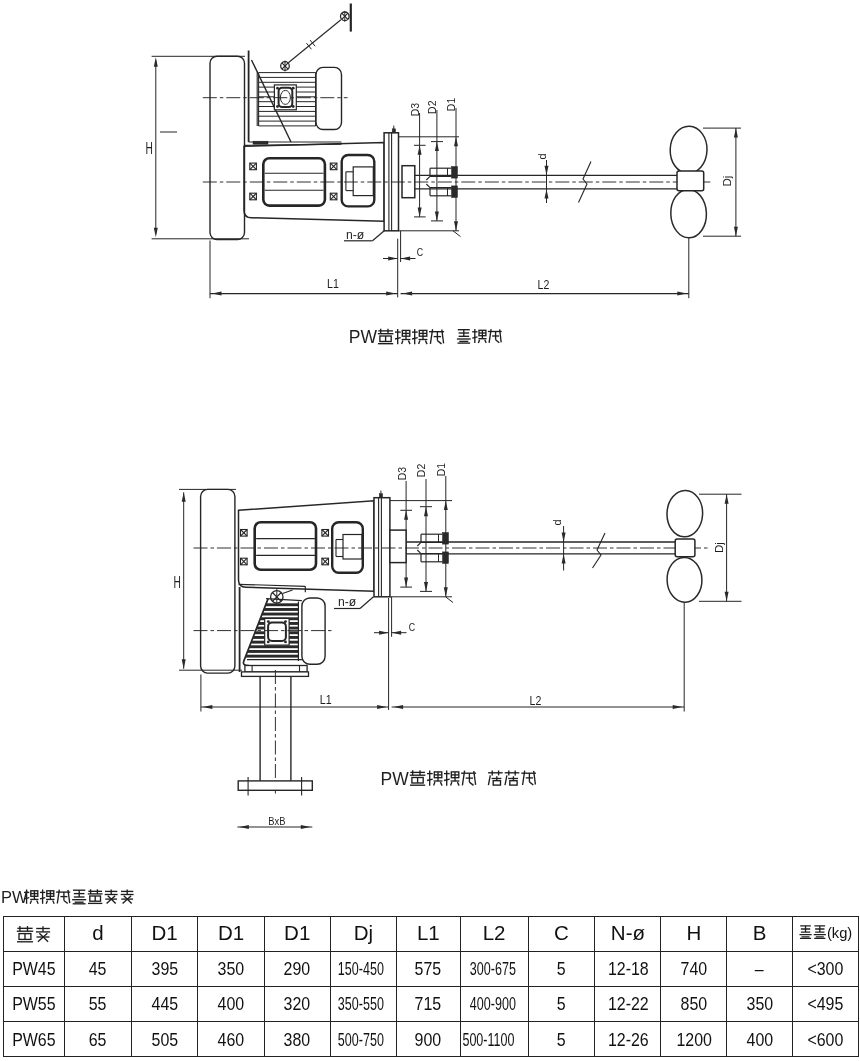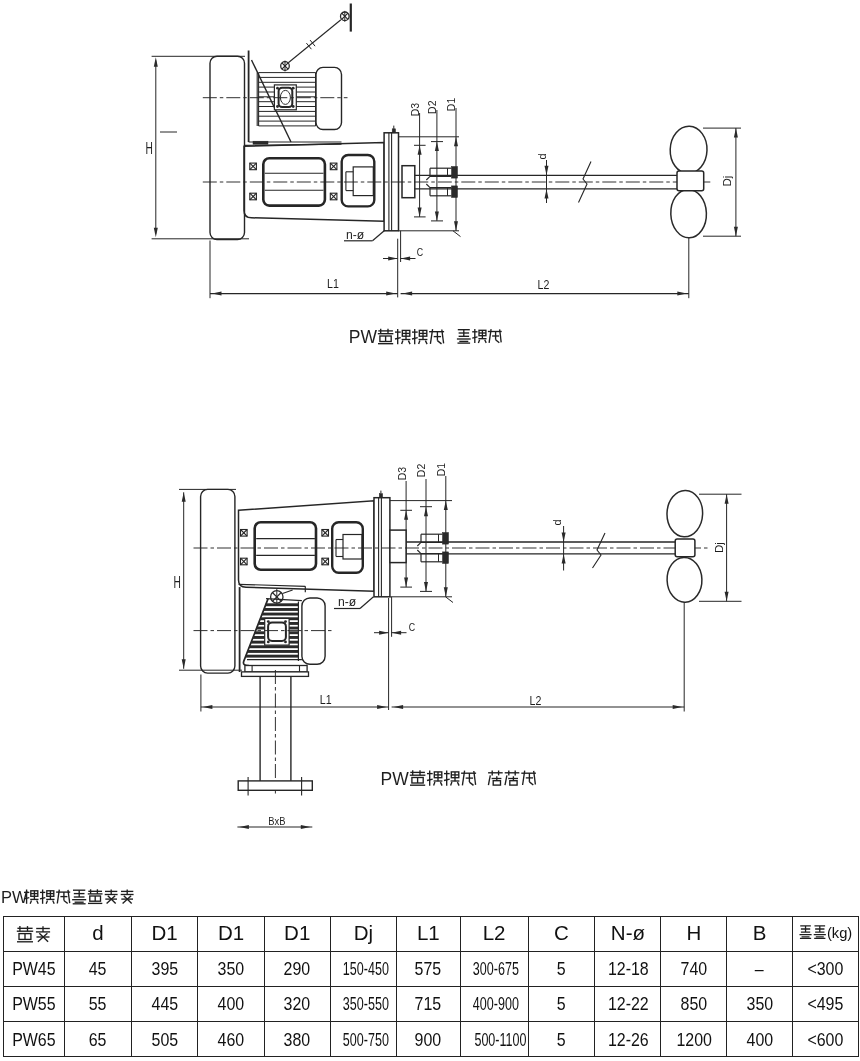--- a/index.html
+++ b/index.html
@@ -2,21 +2,21 @@
 <html><head><meta charset="utf-8">
 <style>
 html,body{margin:0;padding:0;background:#ffffff;width:860px;height:1061px;overflow:hidden}
 #page{position:relative;width:860px;height:1061px;background:#fff;font-family:"Liberation Sans", sans-serif}
 #draw{position:absolute;left:0;top:0}
 .ptab{position:absolute;border-collapse:collapse;table-layout:fixed;font-family:"Liberation Sans", sans-serif}
 .ptab td{border:1.2px solid #222;text-align:center;vertical-align:middle;font-size:19px;color:#111;padding:0;line-height:1;white-space:nowrap}
 .ptab tr.hr td{font-size:20.5px}
 .c{display:inline-block;transform:scaleX(0.84)}
 .cn{display:inline-block;transform:scaleX(0.66)}
-.fx{display:flex;justify-content:flex-start;align-items:center;height:34.3px;overflow:hidden}
+.fx{display:flex;justify-content:flex-end;align-items:center;height:34.3px;overflow:hidden}
 </style></head>
 <body>
 <div id="page">
 <div id="draw"><svg width="860" height="920" viewBox="0 0 860 920">
         <line x1="151.6" y1="56.3" x2="245.0" y2="56.3" stroke="#262626" stroke-width="1.0"></line>
         <line x1="151.6" y1="238.8" x2="249.0" y2="238.8" stroke="#262626" stroke-width="1.0"></line>
         <line x1="155.8" y1="60.5" x2="155.8" y2="233.5" stroke="#262626" stroke-width="1.0"></line>
         <polygon points="155.8,57.2 157.8,66.7 153.8,66.7" fill="#2a2a2a"></polygon>
         <polygon points="155.8,237.2 153.8,227.7 157.8,227.7" fill="#2a2a2a"></polygon>
         <text x="0" y="0" transform="translate(149.3 154.0) scale(0.6 1)" font-family="&quot;Liberation Sans&quot;, sans-serif" font-size="17" fill="#1e1e1e" text-anchor="middle">H</text>

